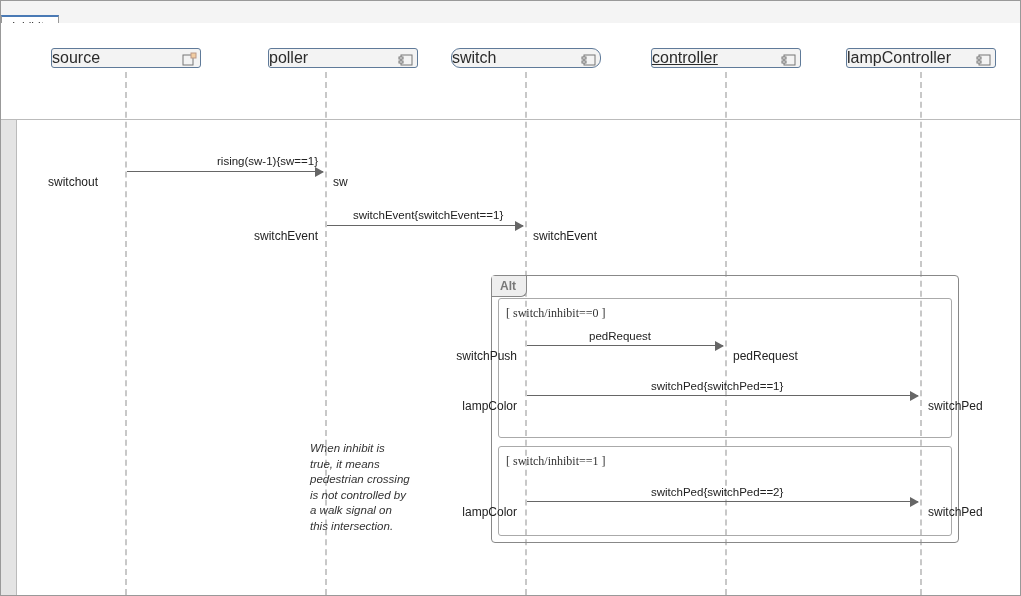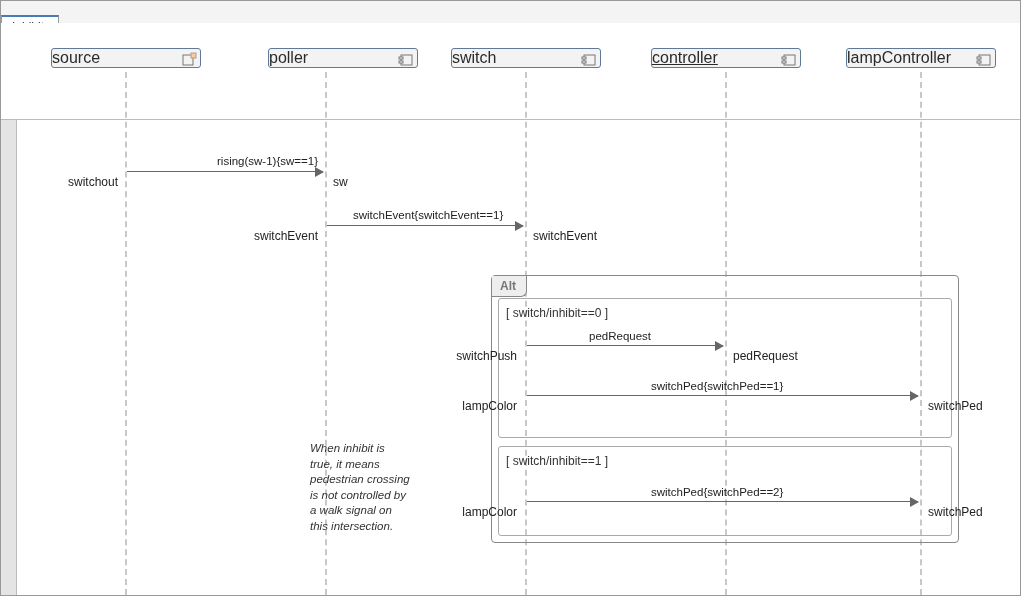--- a/index.html
+++ b/index.html
@@ -137,20 +137,21 @@
   .alt-inner {
     position: absolute;
     left: 6px; right: 6px;
     border: 1px solid #aaa;
     border-radius: 3px;
   }
   .guard {
     position: absolute;
     font-size: 12px;
     color: #333;
+    font-family: Liberation Serif, serif;
   }
 
   .note {
     position: absolute;
     font-size: 11.5px;
     font-style: italic;
     color: #333;
     width: 100px;
     line-height: 1.35;
   }
@@ -176,21 +177,21 @@
   <div class="lifehdr" style="left:267px;">
     <span>poller</span>
     <span class="icon">
       <svg viewBox="0 0 16 16">
           <rect x="3" y="3" width="11" height="10" fill="none" stroke="#777"></rect>
           <rect x="1" y="5" width="4" height="2" fill="#fff" stroke="#777"></rect>
           <rect x="1" y="9" width="4" height="2" fill="#fff" stroke="#777"></rect>
         </svg>
     </span>
   </div>
-  <div class="lifehdr" style="left:450px;">
+  <div class="lifehdr" style="left:450px;border-radius:9px;">
     <span>switch</span>
     <span class="icon">
       <svg viewBox="0 0 16 16">
           <rect x="3" y="3" width="11" height="10" fill="none" stroke="#777"></rect>
           <rect x="1" y="5" width="4" height="2" fill="#fff" stroke="#777"></rect>
           <rect x="1" y="9" width="4" height="2" fill="#fff" stroke="#777"></rect>
         </svg>
     </span>
   </div>
   <div class="lifehdr" style="left:650px;text-decoration:underline;">
@@ -218,21 +219,21 @@
   <div class="lifeline" style="left:324px;"></div>
   <div class="lifeline" style="left:524px;"></div>
   <div class="lifeline" style="left:724px;"></div>
   <div class="lifeline" style="left:919px;"></div>
 
   <div class="gutter"></div>
   <div class="content-border"></div>
 
   <div class="arrow" style="left:126px; width:196px; top:148px;"></div>
   <div class="arrow-label" style="left:170px; top:132px;padding-left:46px;">rising(sw-1){sw==1}</div>
-  <div class="side-label" style="right:902px; top:152px; ">switchout</div>
+  <div class="side-label" style="right:922px; top:152px; ">switchout</div>
   <div class="side-label" style="left:332px; top:152px;">sw</div>
 
   <div class="arrow" style="left:326px; width:196px; top:202px;"></div>
   <div class="arrow-label" style="left:352px; top:186px;">switchEvent{switchEvent==1}</div>
   <div class="side-label" style="right:702px; top:206px;">switchEvent</div>
   <div class="side-label" style="left:532px; top:206px;">switchEvent</div>
 
   <div class="alt-frame" style="left:490px; top:252px; width:468px; height:268px;">
     <div class="alt-title">Alt</div>
 

